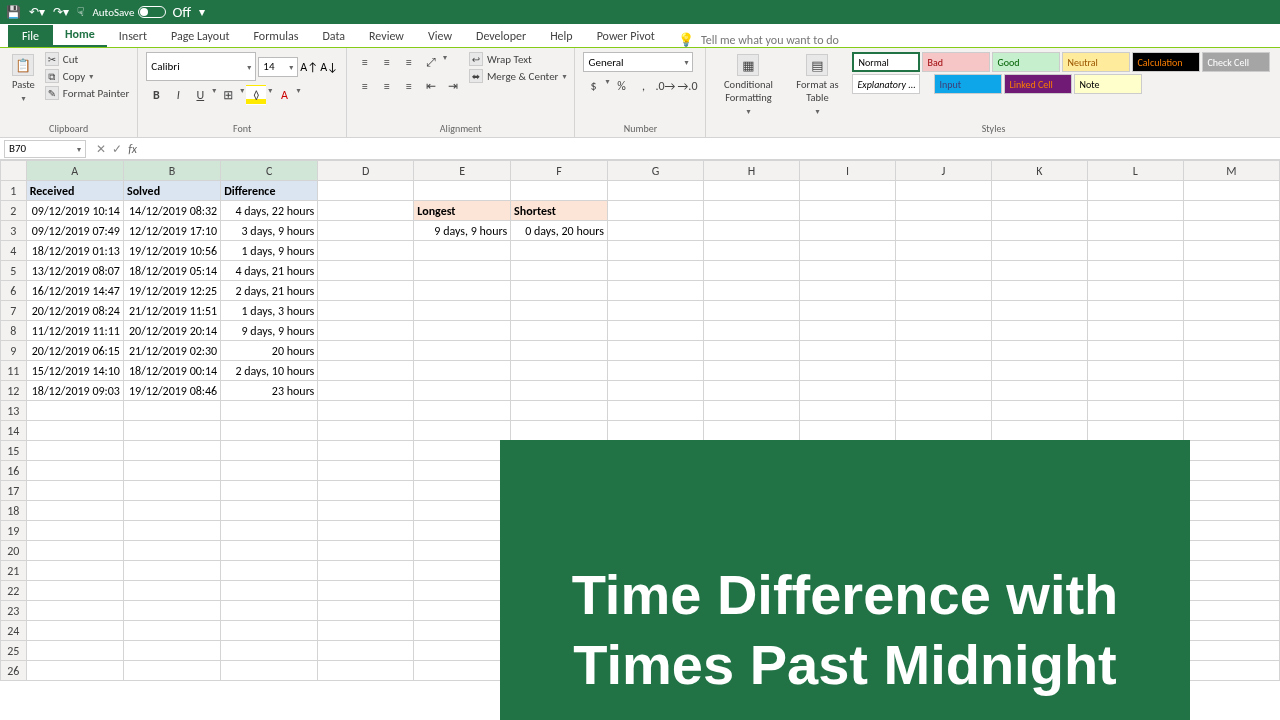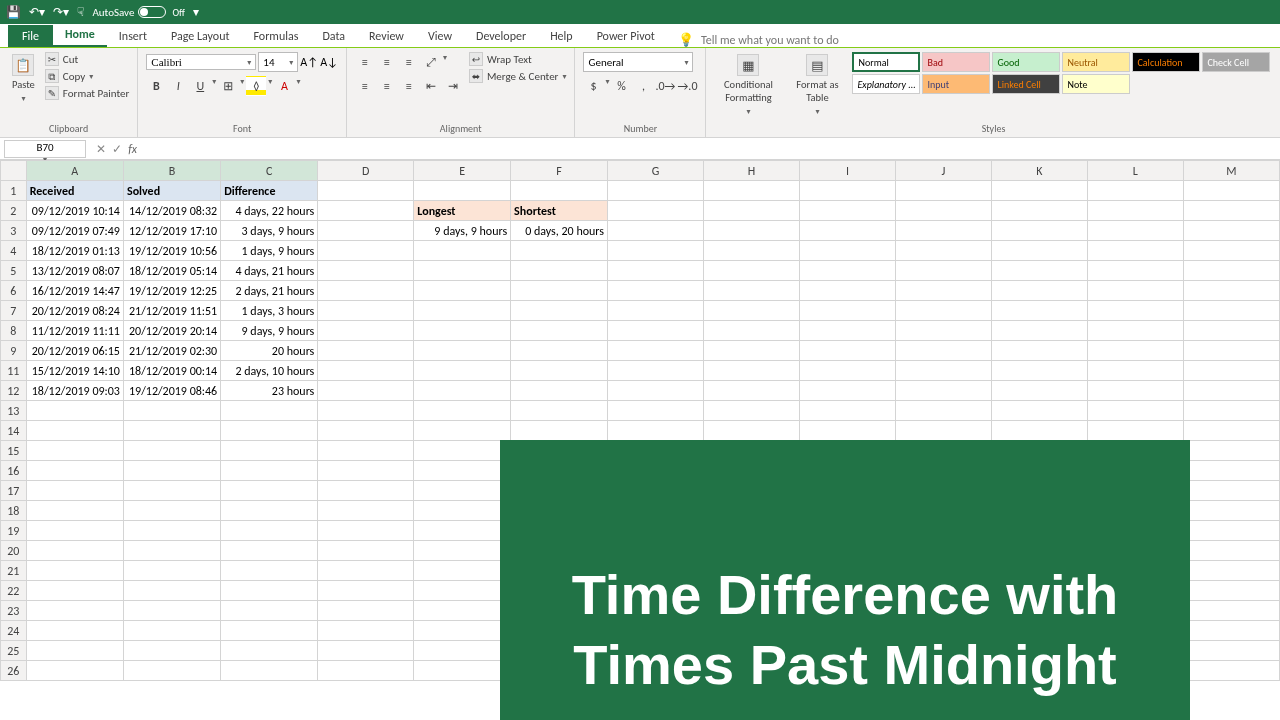--- a/index.html
+++ b/index.html
@@ -6,61 +6,61 @@
 body { font-family: "Segoe UI", Calibri, sans-serif; font-size: 12px; background: #fff; overflow: hidden; width: 1280px; height: 720px; position: relative; }
 
 
 .titlebar { height: 24px; background: #217346; color: #fff; display: flex; align-items: center; padding: 0 6px; font-size: 12px; }
 .titlebar .qat { display: flex; gap: 8px; align-items: center; }
 .titlebar .qat span { cursor: default; }
 .titlebar .title { flex: 1; text-align: center; }
 .titlebar .autosave { display: flex; align-items: center; gap: 4px; font-size: 11px; }
 .titlebar .toggle { width: 28px; height: 12px; border: 1px solid #fff; border-radius: 6px; display: inline-block; position: relative; }
 .titlebar .toggle::after { content: ""; width: 8px; height: 8px; background: #fff; border-radius: 50%; position: absolute; left: 1px; top: 1px; }
-.titlebar .toggle-label { font-size: 10px; margin-left: 2px; }
+.titlebar .toggle-label { font-size: 15px; margin-left: 2px; }
 
 
 .ribbon-tabs { height: 24px; background: #fff; border-bottom: 1px solid #84cc16; display: flex; align-items: flex-end; padding-left: 8px; gap: 0; }
 .ribbon-tabs .tab { padding: 4px 12px; font-size: 12px; color: #444; cursor: default; }
 .ribbon-tabs .tab.file { background: #217346; color: #fff; padding: 4px 14px; }
 .ribbon-tabs .tab.active { color: #217346; border-bottom: 2px solid #217346; font-weight: 600; }
 .ribbon-tabs .tellme { margin-left: 12px; display: flex; align-items: center; gap: 6px; color: #777; font-size: 12px; }
 .ribbon-tabs .tellme .bulb { font-size: 13px; }
 
 
 .ribbon { height: 90px; background: #f3f2f1; border-bottom: 1px solid #d4d4d4; display: flex; }
 .group { border-right: 1px solid #d4d4d4; padding: 4px 8px 2px; display: flex; flex-direction: column; justify-content: space-between; }
 .group-label { text-align: center; font-size: 10px; color: #666; padding-top: 2px; }
 .group-body { flex: 1; display: flex; gap: 6px; align-items: flex-start; }
 .vbtn { display: flex; flex-direction: column; align-items: center; gap: 2px; padding: 2px 4px; font-size: 10.5px; color: #444; }
 .vbtn .icn { width: 22px; height: 22px; background: #e8e8e8; border: 1px solid #cdcdcd; display: flex; align-items: center; justify-content: center; font-size: 13px; }
 .mini { display: flex; flex-direction: column; gap: 3px; }
 .mini-row { display: flex; align-items: center; gap: 4px; font-size: 11px; color: #444; white-space: nowrap; }
 .mini-row .sq { width: 14px; height: 14px; background: #e8e8e8; border: 1px solid #ccc; display: inline-flex; align-items: center; justify-content: center; font-size: 10px; }
-.font-sel { width: 110px; height: 16px; border: 1px solid #bbb; background: #fff; padding: 4px 4px; font-size: 11px; display: flex; align-items: center; justify-content: space-between; font-family: Liberation Serif, serif; }
+.font-sel { width: 110px; height: 29px; border: 1px solid #bbb; background: #fff; padding: 4px 4px; font-size: 11px; display: flex; align-items: center; justify-content: space-between; }
 .size-sel { width: 40px; height: 20px; border: 1px solid #bbb; background: #fff; padding: 0 4px; font-size: 11px; display: flex; align-items: center; justify-content: space-between; }
 .btn-row { display: flex; gap: 2px; }
 .btn-row .b { width: 20px; height: 20px; display: flex; align-items: center; justify-content: center; font-size: 12px; color: #444; border: 1px solid transparent; }
 .cellstyles { display: flex; flex-wrap: wrap; width: 420px; gap: 2px; }
 .cellstyle { width: 68px; height: 20px; font-size: 10px; padding: 0 4px; display: flex; align-items: center; border: 1px solid #ccc; background: #fff; overflow: hidden; white-space: nowrap; }
 .cs-normal { border: 2px solid #217346; }
 .cs-bad { background: #f6c6c6; color: #9c0006; }
 .cs-good { background: #c6efce; color: #006100; }
 .cs-neutral { background: #ffeb9c; color: #9c5700; }
 .cs-calc { background: #000000; color: #fa7d00; }
 .cs-check { background: #a5a5a5; color: #fff; }
 .cs-explan { font-style: italic; }
-.cs-input { background: #fdba74; color: #3f3f76; }
-.cs-linked { background: #404040; color: #fa7d00; }
+.cs-input { background: #0ea5e9; color: #3f3f76; margin-left: 12px; }
+.cs-linked { background: #701a75; color: #fa7d00; }
 .cs-note { background: #ffffcc; }
 .numfmt { width: 110px; height: 20px; border: 1px solid #bbb; background: #fff; font-size: 11px; padding: 0 4px; display: flex; align-items: center; justify-content: space-between; }
 
 
 .formula-bar { height: 22px; border-bottom: 1px solid #d4d4d4; display: flex; align-items: center; background: #fff; }
-.name-box { width: 82px; border: 1px solid #ccc; margin: 1px 4px; padding: 0 4px; height: 18px; font-size: 11px; display: flex; align-items: center; justify-content: space-between; flex-direction: column; }
+.name-box { width: 82px; border: 1px solid #ccc; margin: 1px 4px; padding: 0 4px; height: 18px; font-size: 11px; display: flex; align-items: center; justify-content: space-between; }
 .fx-btns { display: flex; gap: 6px; color: #888; padding: 0 6px; font-size: 12px; }
 .fx-label { font-style: italic; color: #666; padding-right: 6px; }
 .formula-input { flex: 1; border: none; font-size: 12px; padding: 0 4px; }
 
 
 .grid-wrap { position: relative; height: 560px; overflow: hidden; }
 table.sheet { border-collapse: collapse; table-layout: fixed; }
 .sheet th, .sheet td { border: 1px solid #d4d4d4; height: 20px; font-size: 12px; }
 .sheet th.colh { background: #f3f2f1; text-align: center; font-weight: 400; color: #444; width: 98px; }
 .sheet th.colh.sel { background: #d2e6d8; }

